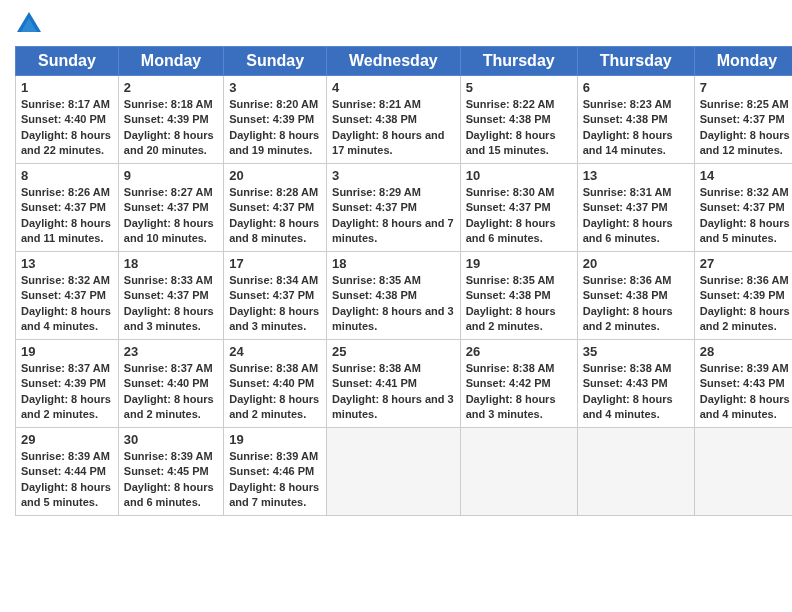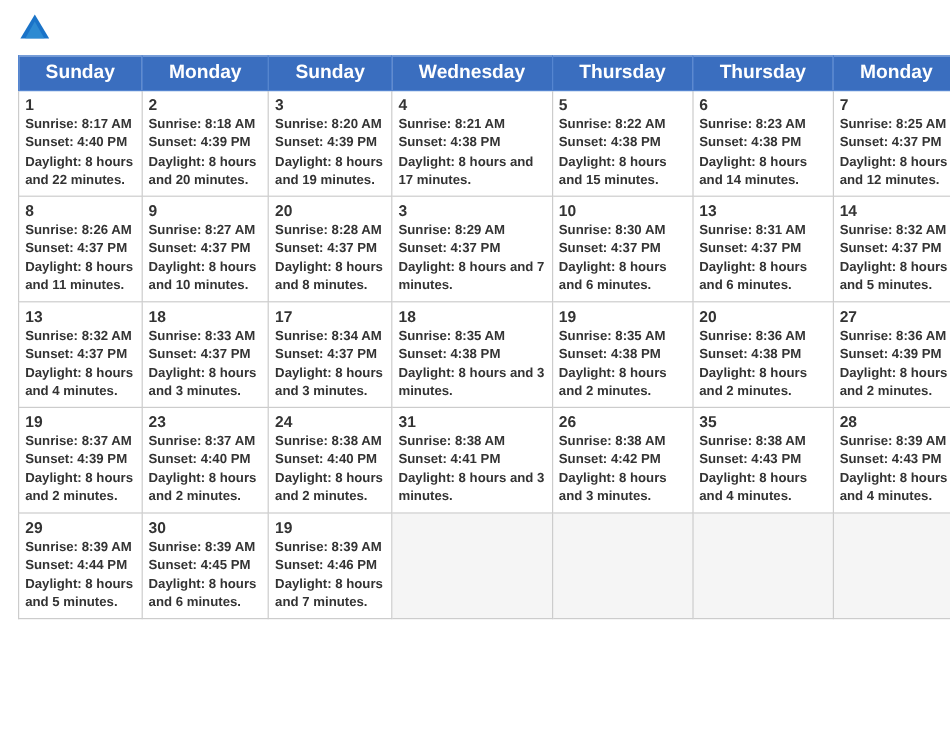--- a/index.html
+++ b/index.html
@@ -232,21 +232,21 @@
         </td>
           <td>
           <span class="day-num">23</span>
           <span class="day-info">Sunrise: 8:37 AM<br>Sunset: 4:40 PM<br>Daylight: 8 hours and 2 minutes.</span>
         </td>
           <td>
           <span class="day-num">24</span>
           <span class="day-info">Sunrise: 8:38 AM<br>Sunset: 4:40 PM<br>Daylight: 8 hours and 2 minutes.</span>
         </td>
           <td>
-          <span class="day-num">31</span>
+          <span class="day-num">25</span>
           <span class="day-info">Sunrise: 8:38 AM<br>Sunset: 4:41 PM<br>Daylight: 8 hours and 3 minutes.</span>
         </td>
           <td>
           <span class="day-num">26</span>
           <span class="day-info">Sunrise: 8:38 AM<br>Sunset: 4:42 PM<br>Daylight: 8 hours and 3 minutes.</span>
         </td>
           <td>
           <span class="day-num">35</span>
           <span class="day-info">Sunrise: 8:38 AM<br>Sunset: 4:43 PM<br>Daylight: 8 hours and 4 minutes.</span>
         </td>

